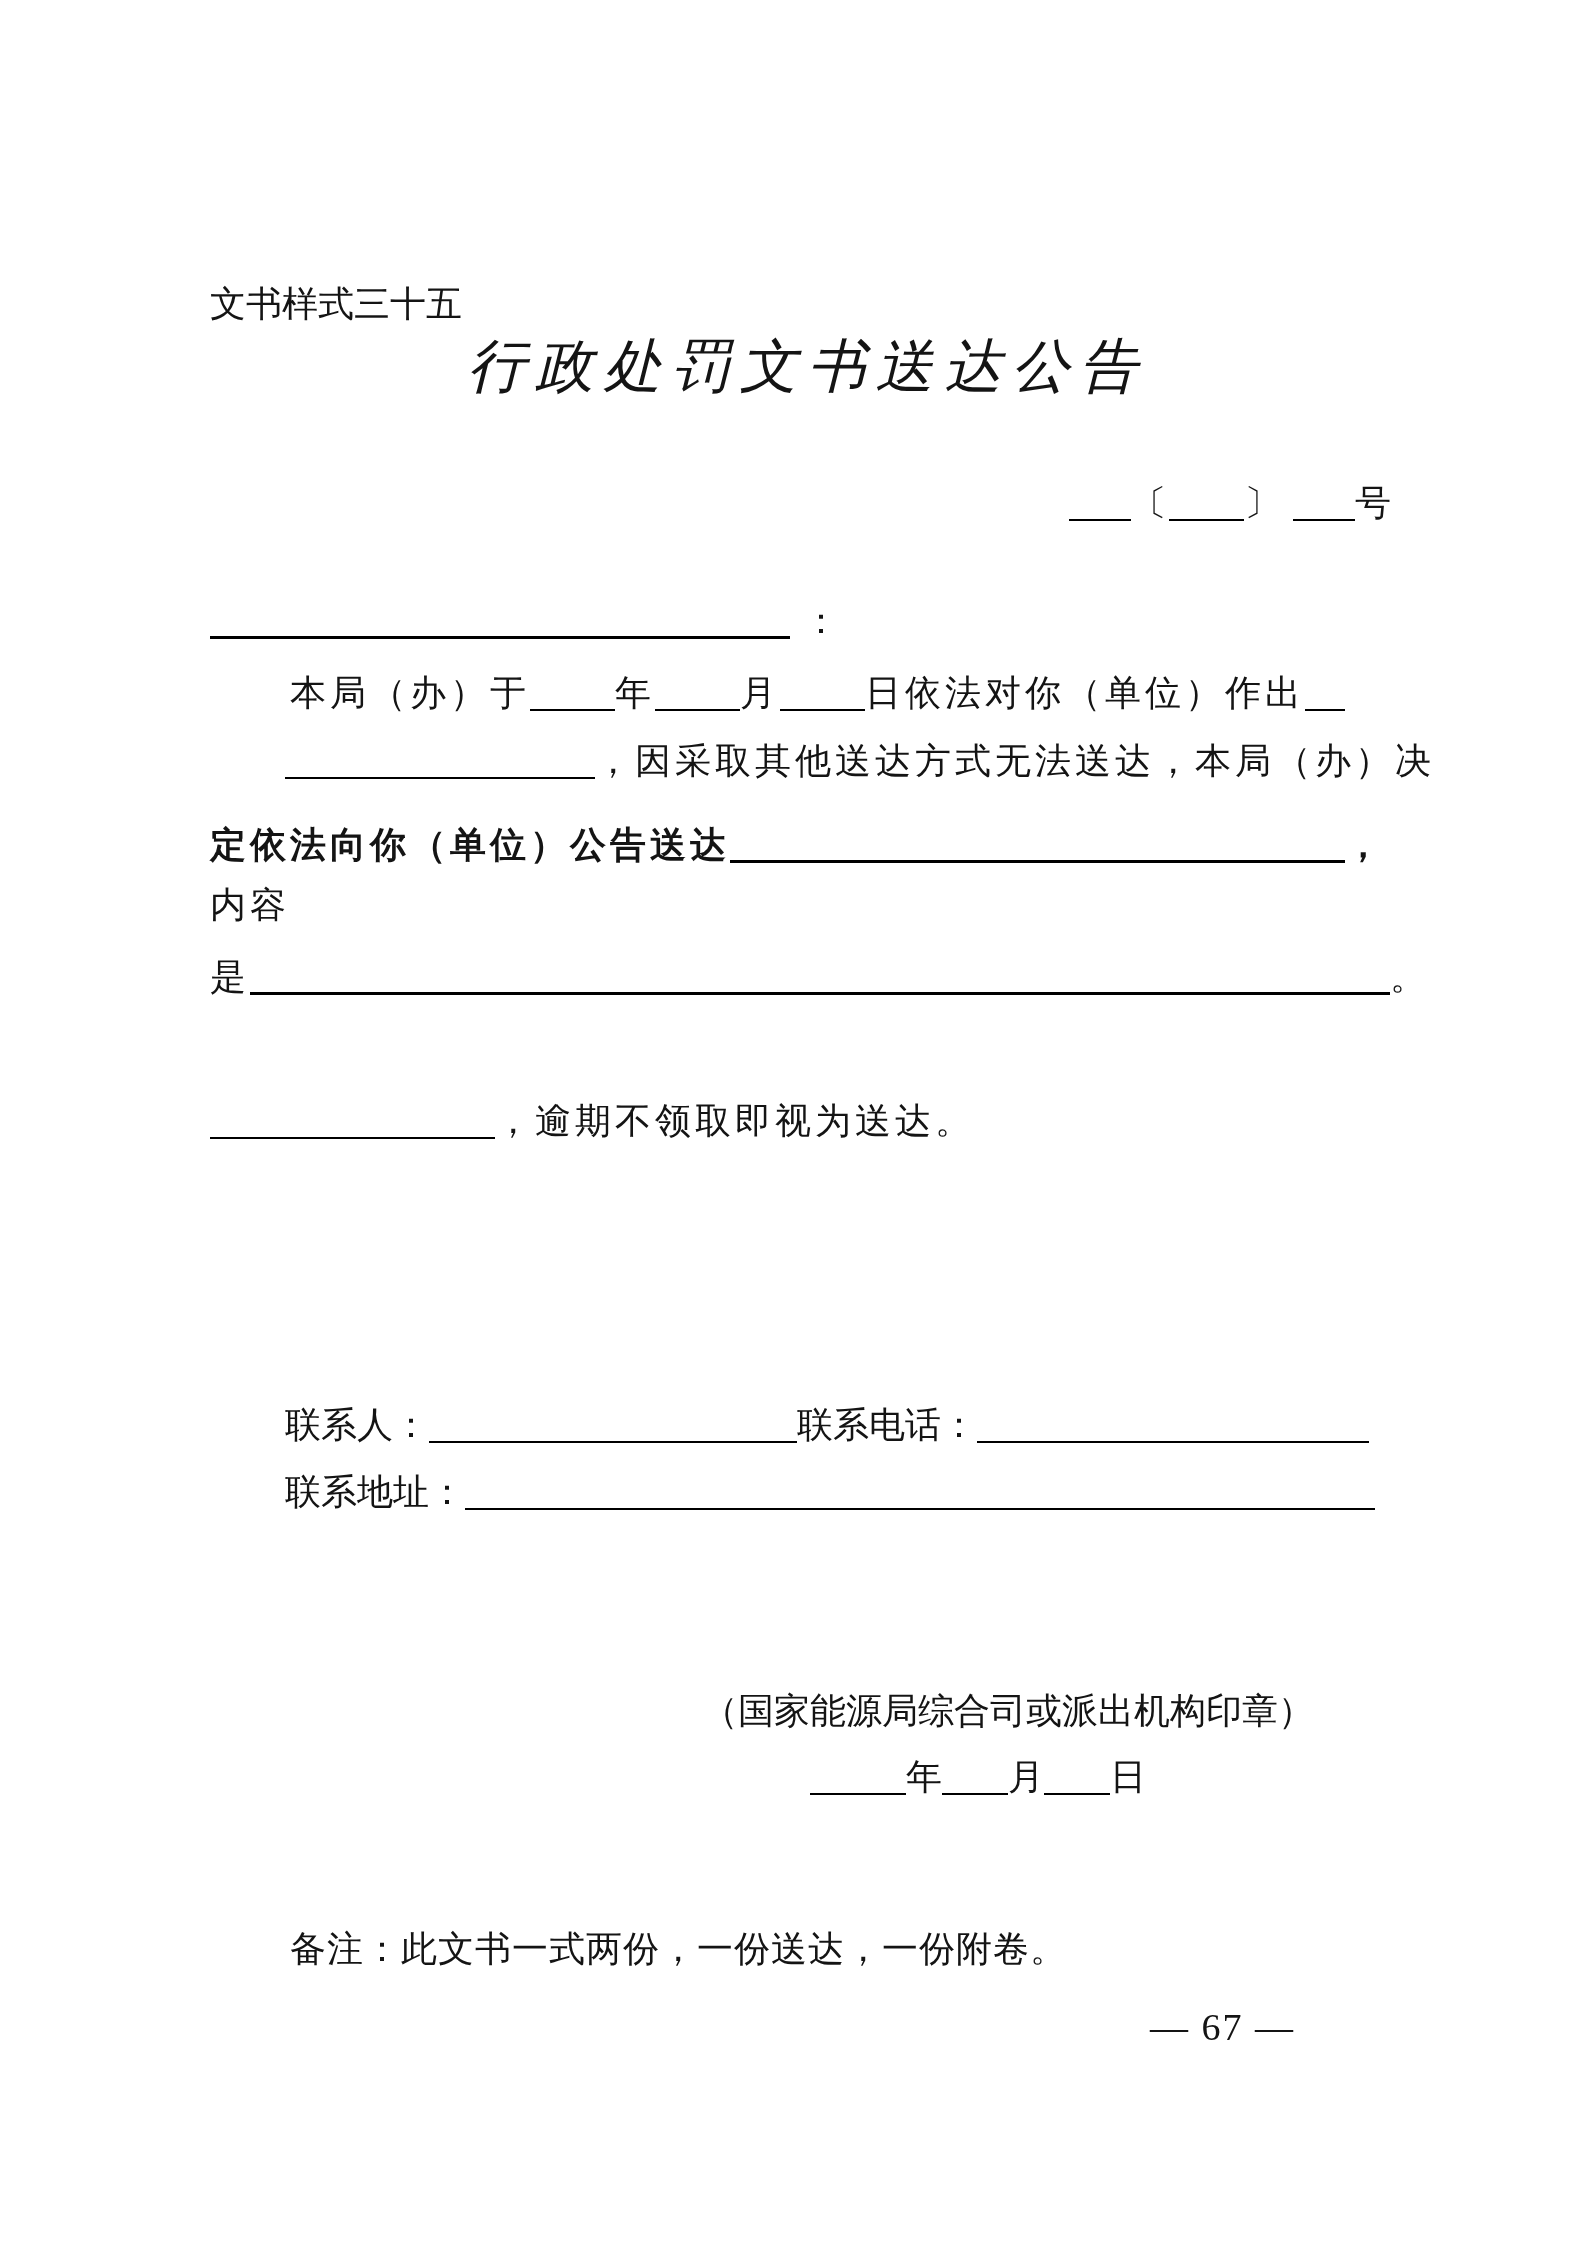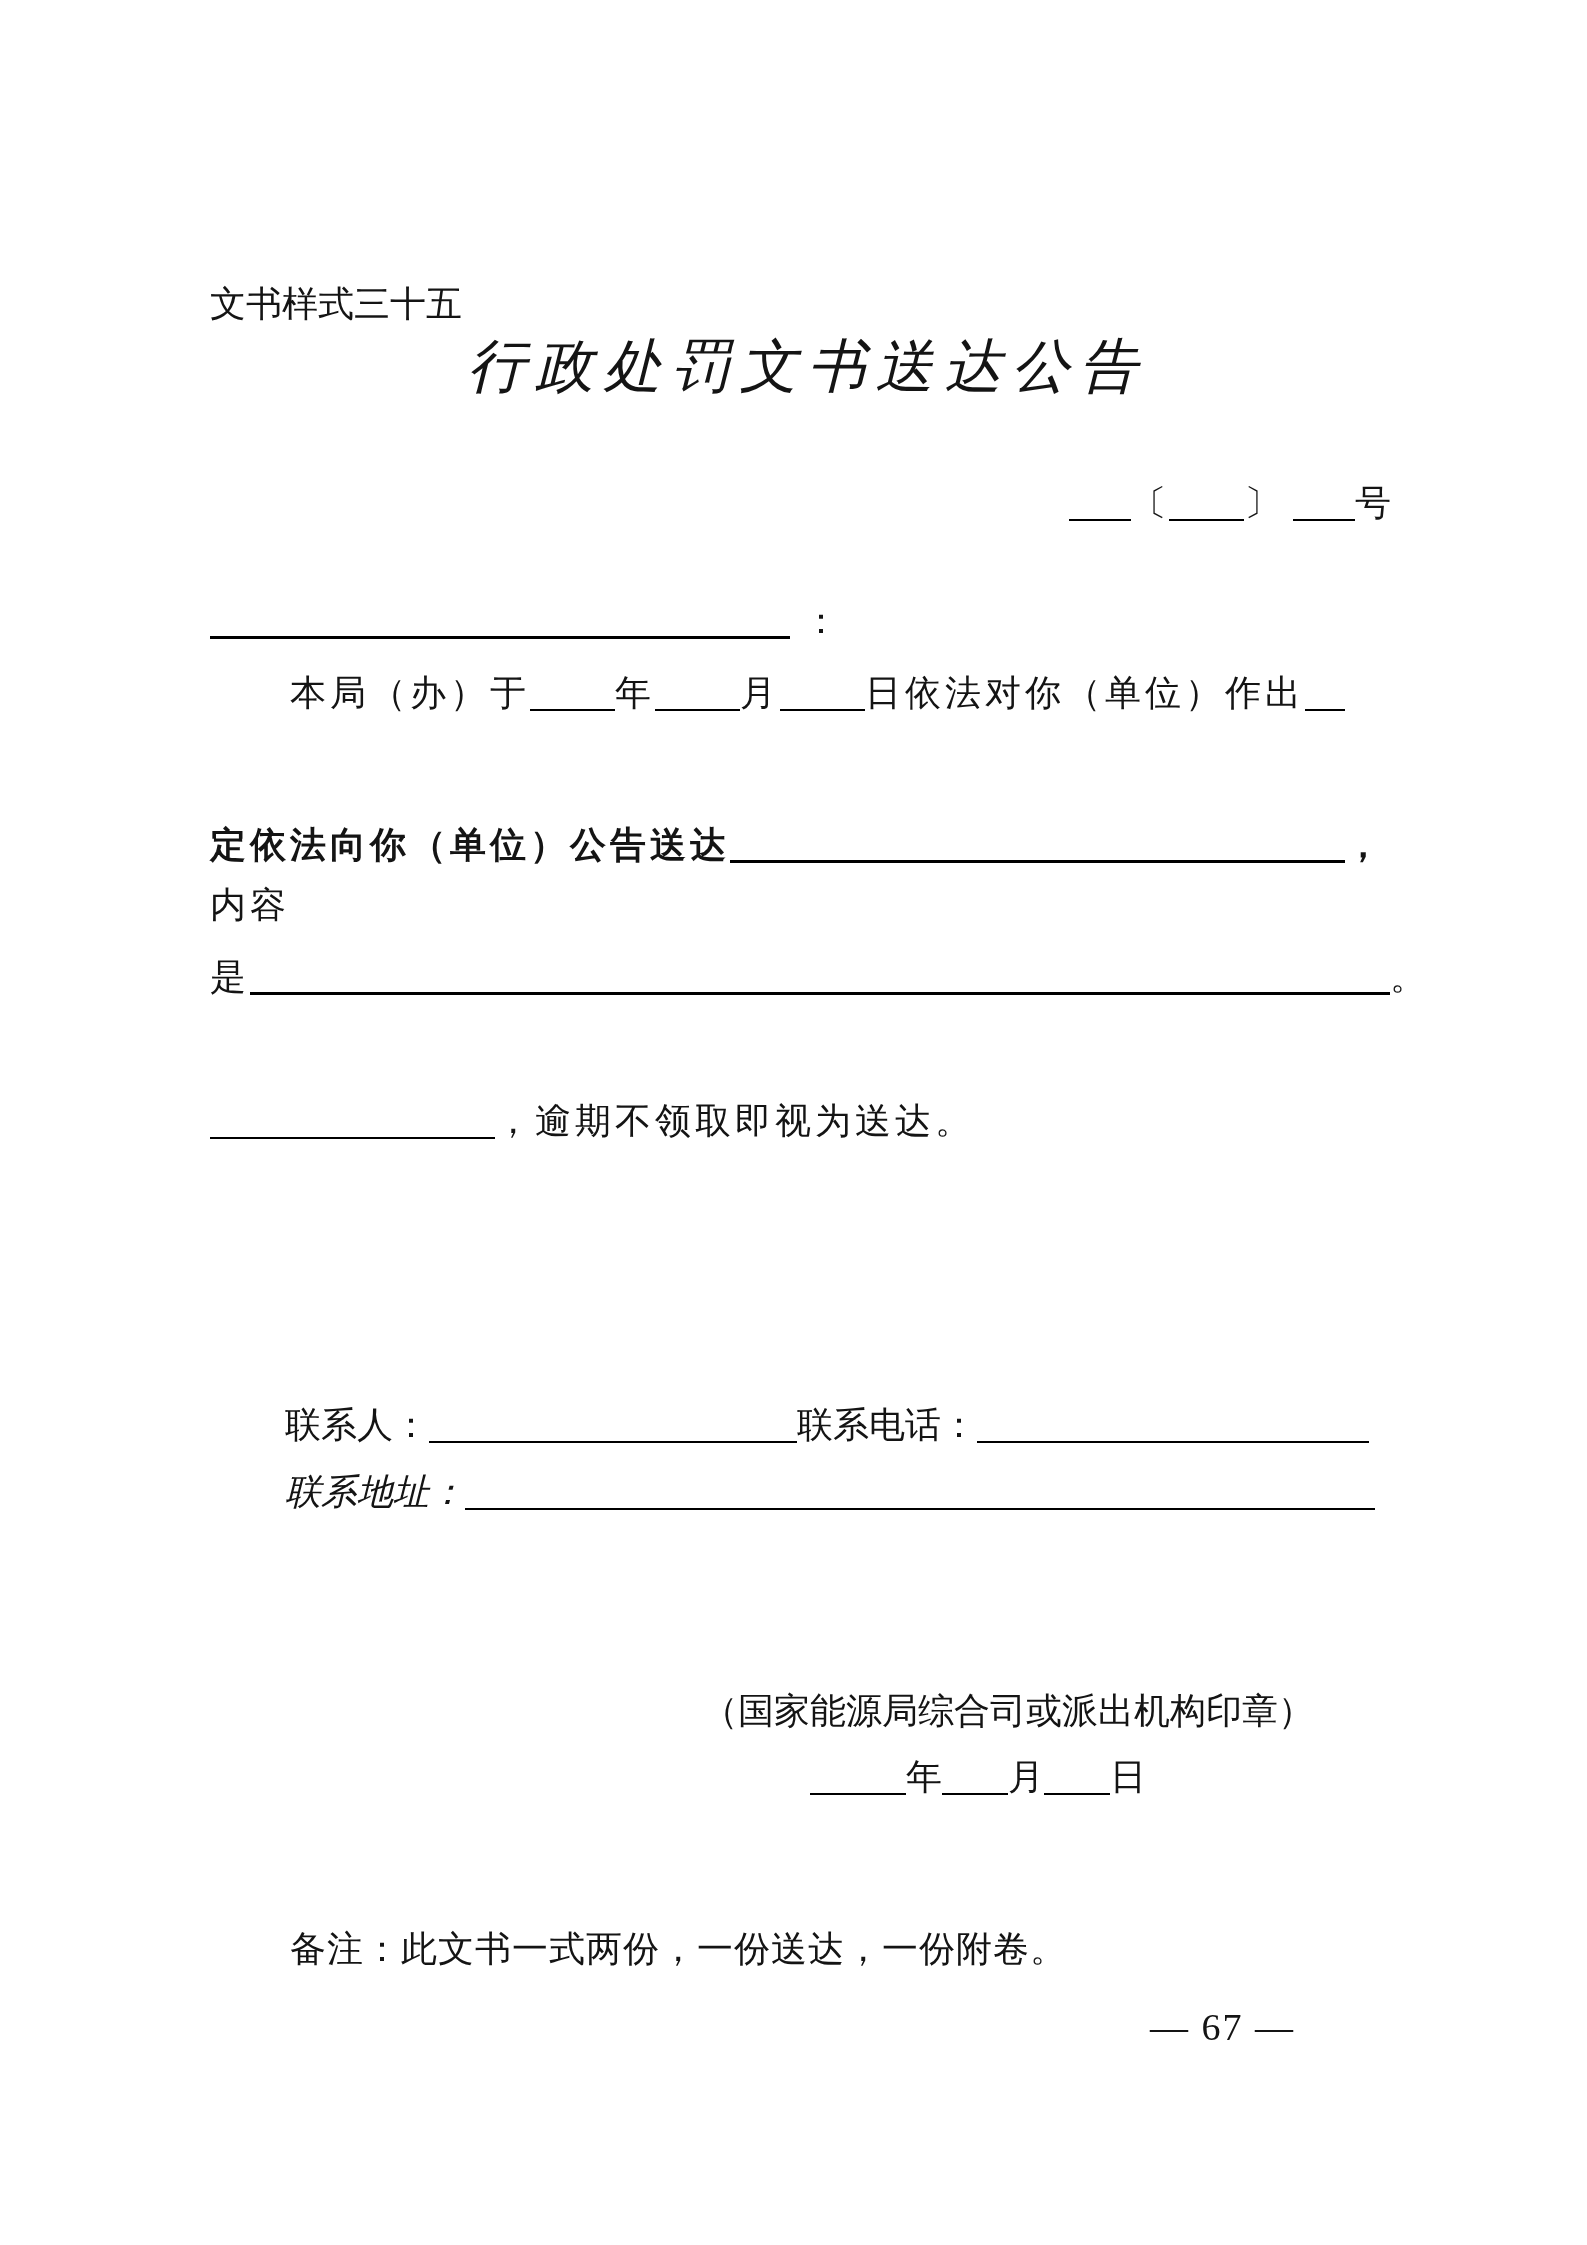--- a/index.html
+++ b/index.html
@@ -62,20 +62,23 @@
 
   <div class="line" style="left:210px;top:600px;">
     <span class="blank thick" style="width:580px;"></span>
     <span>：</span>
   </div>
 
   <div class="line" style="left:290px;top:672px;">
     <span>本局（办）于</span><span class="blank" style="width:85px;"></span><span>年</span><span class="blank" style="width:85px;"></span><span>月</span><span class="blank" style="width:85px;"></span><span>日依法对你（单位）作出</span><span class="blank" style="width:40px;"></span>
   </div>
 
+  <div class="line" style="left:285px;top:740px;">
+    <span class="blank" style="width:310px;"></span><span>，因采取其他送达方式无法送达，本局（办）决</span>
+  </div>
 
   <div class="line" style="left:210px;top:824px;font-weight:bold;">
     <span>定依法向你（单位）公告送达</span><span class="blank thick" style="width:615px;"></span><span>，</span>
   </div>
 
   <div class="line" style="left:210px;top:884px;">
     <span>内容</span>
   </div>
 
   <div class="line" style="left:210px;top:956px;">
@@ -85,21 +88,21 @@
 
   <div class="line" style="left:210px;top:1100px;">
     <span class="blank" style="width:285px;"></span><span>，逾期不领取即视为送达。</span>
   </div>
 
 
   <div class="line ls0" style="left:285px;top:1404px;">
     <span>联系人：</span><span class="blank" style="width:368px;"></span><span>联系电话：</span><span class="blank" style="width:392px;"></span>
   </div>
 
-  <div class="line ls0" style="left:285px;top:1471px;font-style:italic;">
+  <div class="line ls0" style="left:285px;top:1471px;">
     <span>联系地址：</span><span class="blank" style="width:910px;"></span>
   </div>
 
   <div class="line ls0" style="left:702px;top:1690px;">（国家能源局综合司或派出机构印章）</div>
 
   <div class="line ls0" style="left:810px;top:1756px;">
     <span class="blank" style="width:96px;"></span><span>年</span><span class="blank" style="width:66px;"></span><span>月</span><span class="blank" style="width:66px;"></span><span>日</span>
   </div>
 
   <div class="line ls1" style="left:290px;top:1928px;">备注：此文书一式两份，一份送达，一份附卷。</div>

